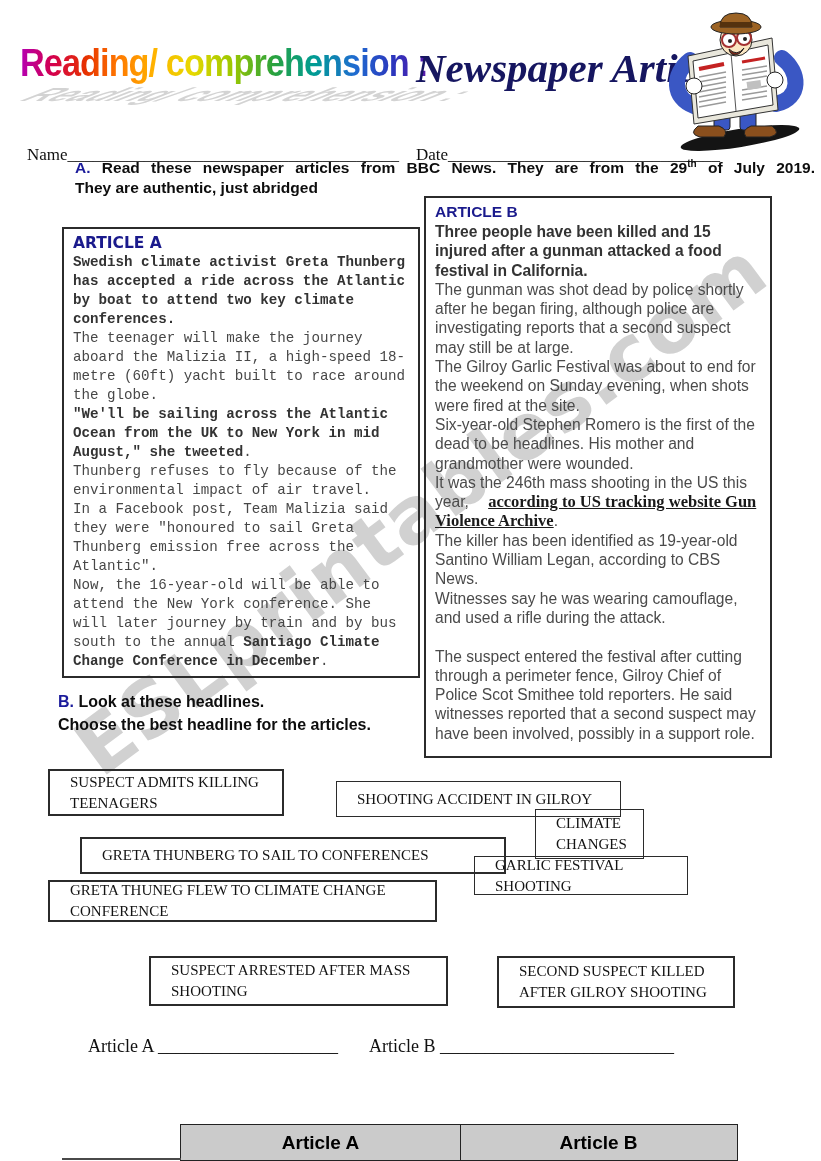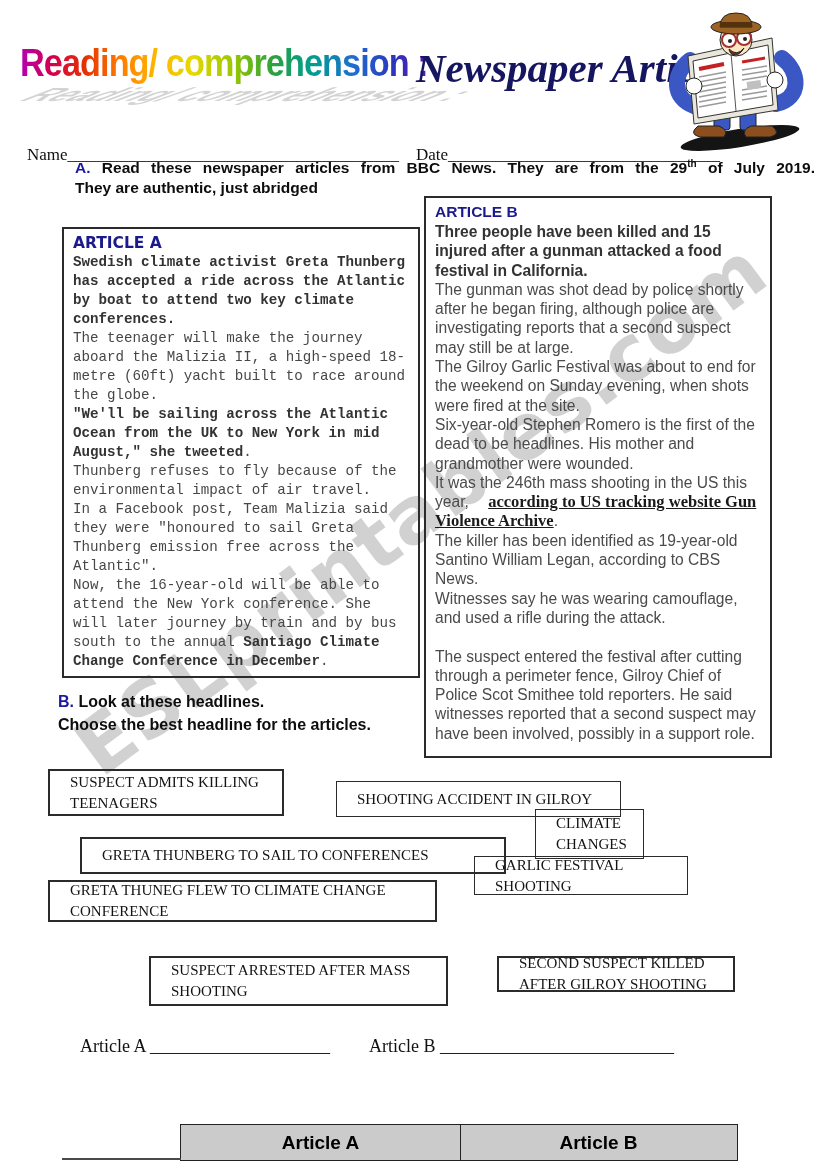--- a/index.html
+++ b/index.html
@@ -63,26 +63,26 @@
   .hl{position:absolute;border:2px solid #2b2b2b;display:flex;align-items:center;
     padding:2px 20px;box-sizing:border-box;font-family:"Liberation Serif",serif;
     font-size:15px;color:#131313;line-height:21px;z-index:2;background:transparent;}
   .hl1{left:48px;top:769px;width:236px;height:47px;}
   .hl2{left:336px;top:781px;width:285px;height:36px;border-width:1.5px;}
   .hl3{left:48px;top:837px;width:426px;height:37px;margin-left:32px;}
   .hl4{left:535px;top:809px;width:109px;height:50px;border-width:1.5px;}
   .hl5{left:48px;top:880px;width:389px;height:42px;}
   .hl6{left:474px;top:856px;width:214px;height:39px;border-width:1.5px;}
   .hl7{left:149px;top:956px;width:299px;height:50px;}
-  .hl8{left:497px;top:956px;width:238px;height:36px;}
+  .hl8{left:497px;top:956px;width:238px;height:52px;}
 
   
   .answers{position:absolute;top:1036px;left:0;width:821px;font-family:"Liberation Serif",serif;
     font-size:18px;color:#111;z-index:2;}
-  .ans-a{position:absolute;left:80px;white-space:nowrap;}
+  .ans-a{position:absolute;left:88px;white-space:nowrap;}
   .ans-b{position:absolute;left:369px;white-space:nowrap;}
 
   
   .tblcell{position:absolute;top:1124px;height:37px;background:#cbcbcb;
     border:1.5px solid #222;box-sizing:border-box;display:flex;align-items:center;
     justify-content:center;font-weight:bold;font-size:19px;color:#000;z-index:2;}
   .tbl-a{left:180px;width:281px;}
   .tbl-b{left:459.5px;width:278px;}
   .tbl-line{position:absolute;left:62px;top:1158px;width:119px;height:2px;background:#4a4a4a;z-index:2;}
 </style>

